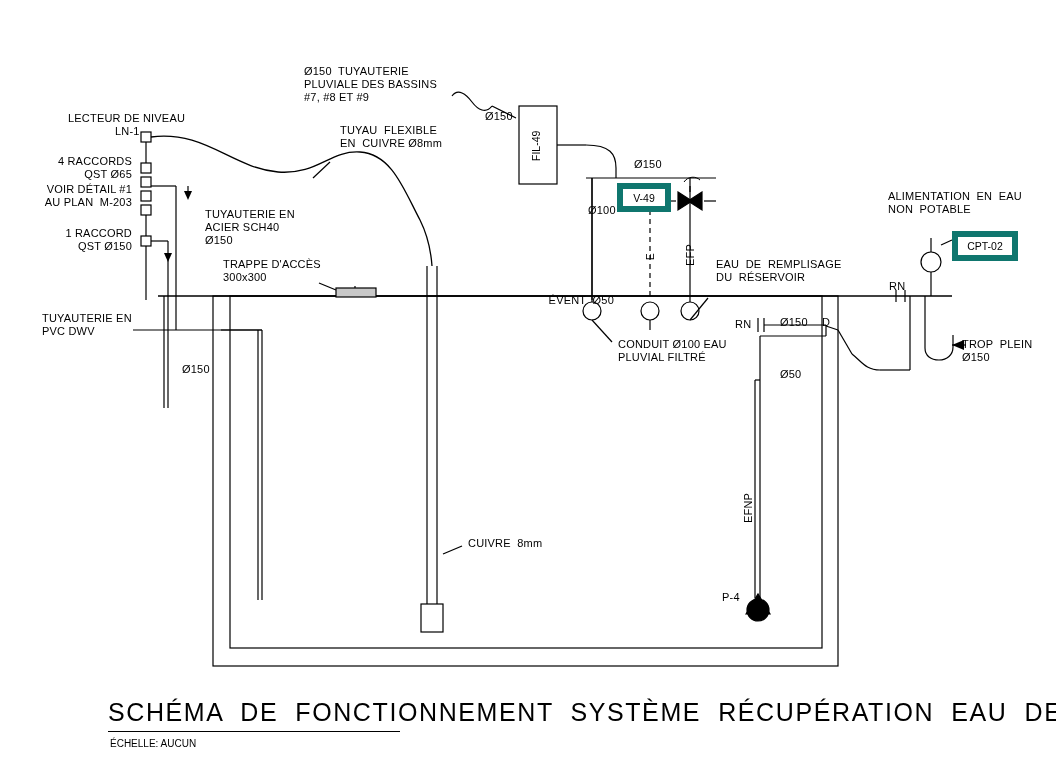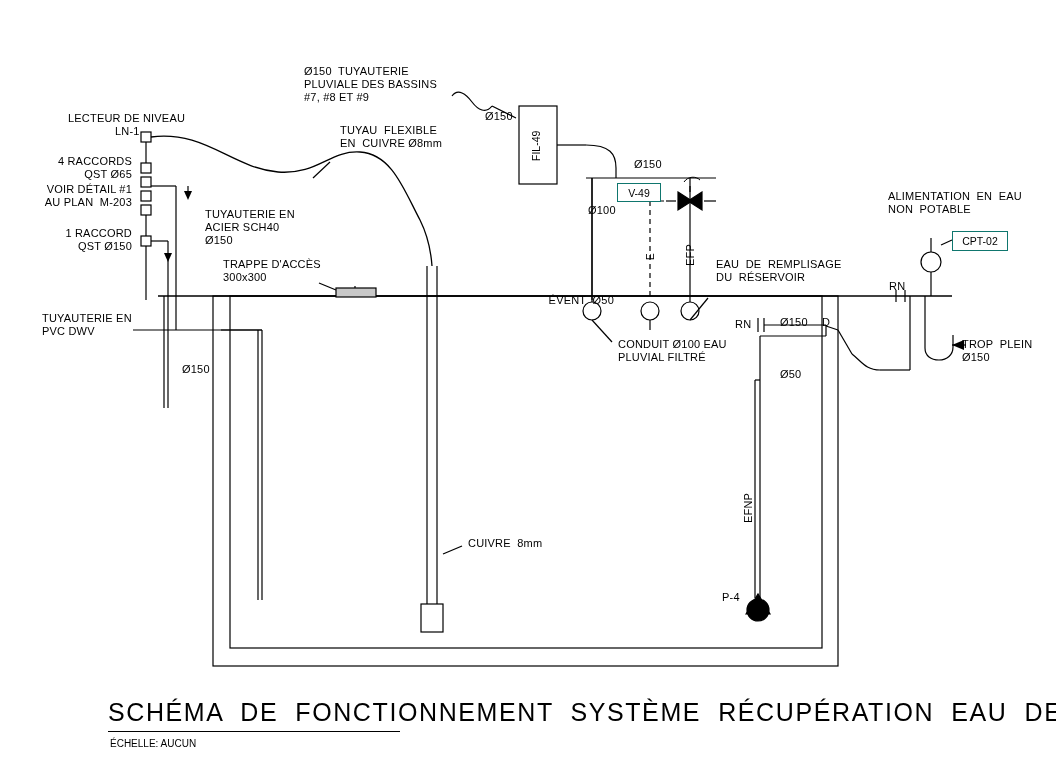--- a/index.html
+++ b/index.html
@@ -22,21 +22,21 @@
     font-family: "Liberation Sans", sans-serif;
     font-size: 11px;
     color: #000000;
     line-height: 13px;
     white-space: pre;
     letter-spacing: 0.2px;
   }
   .lbl.r { text-align: right; }
   .box-lbl {
     position: absolute;
-    border: 1px solid #0f766e;
+    border: 6px solid #0f766e;
     font-size: 10.5px;
     font-family: "Liberation Sans", sans-serif;
     color: #000;
     background: #fff;
     display: flex;
     align-items: center;
     justify-content: center;
     white-space: pre;
   }
   .vert {

